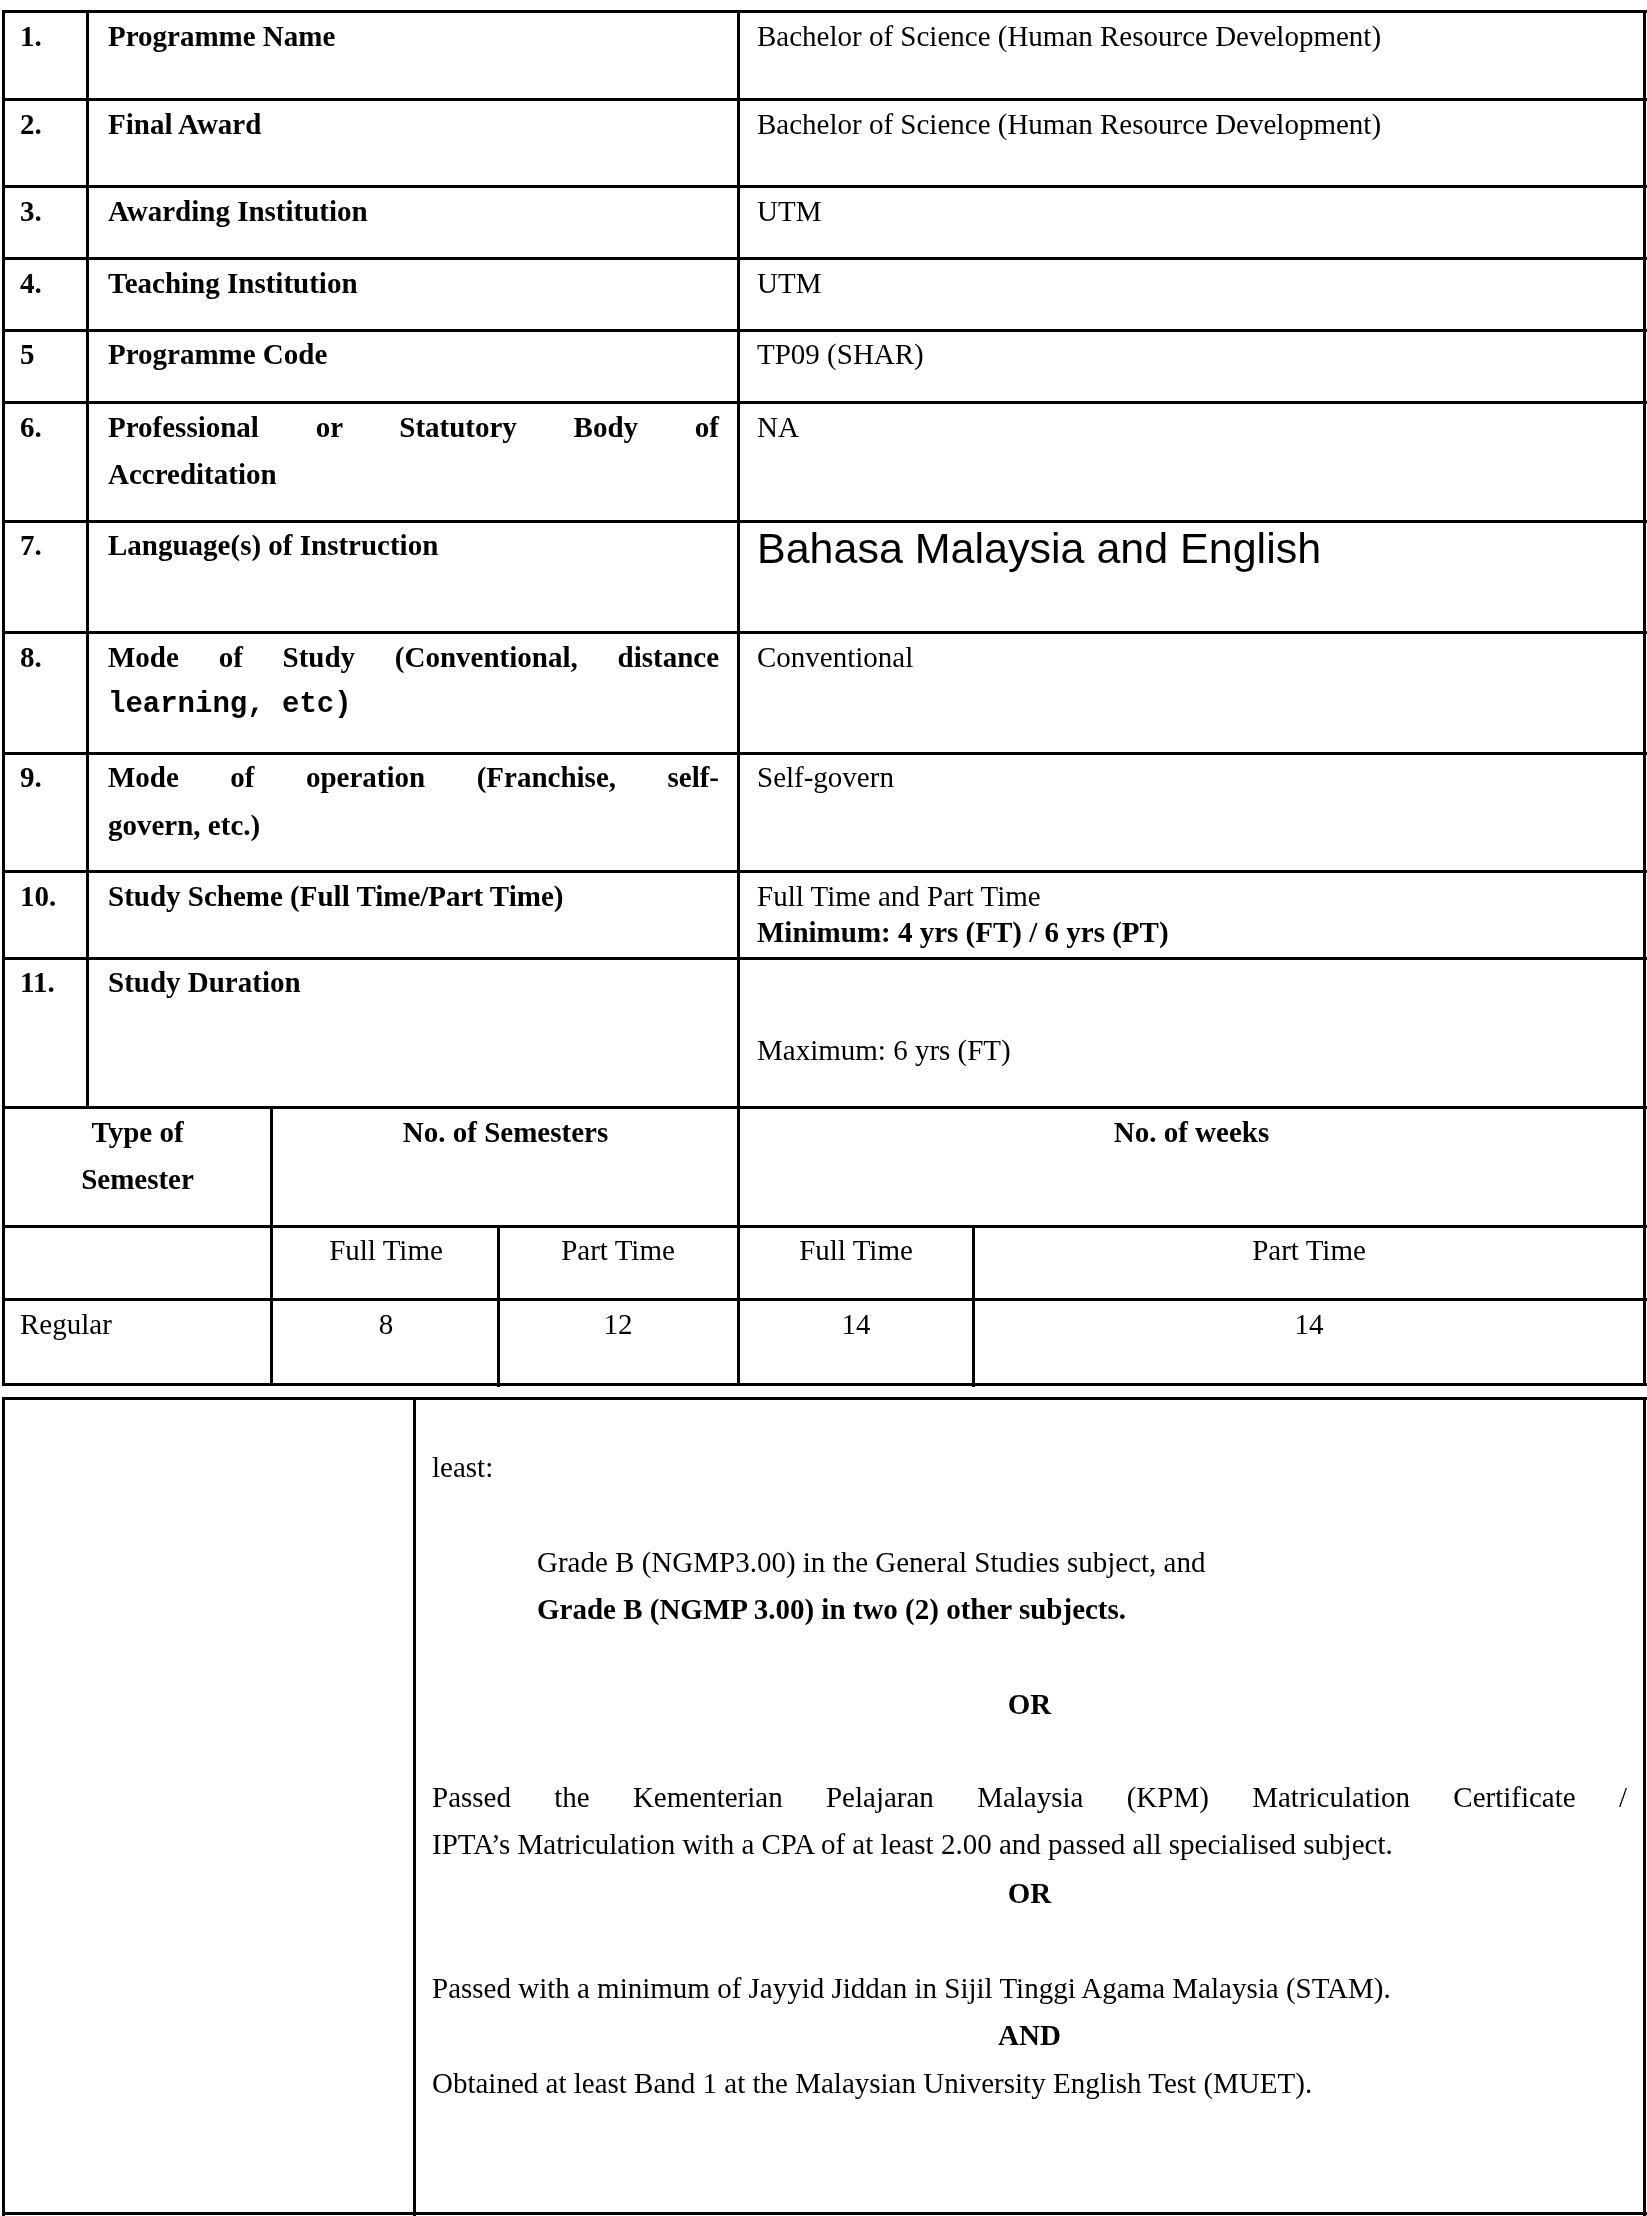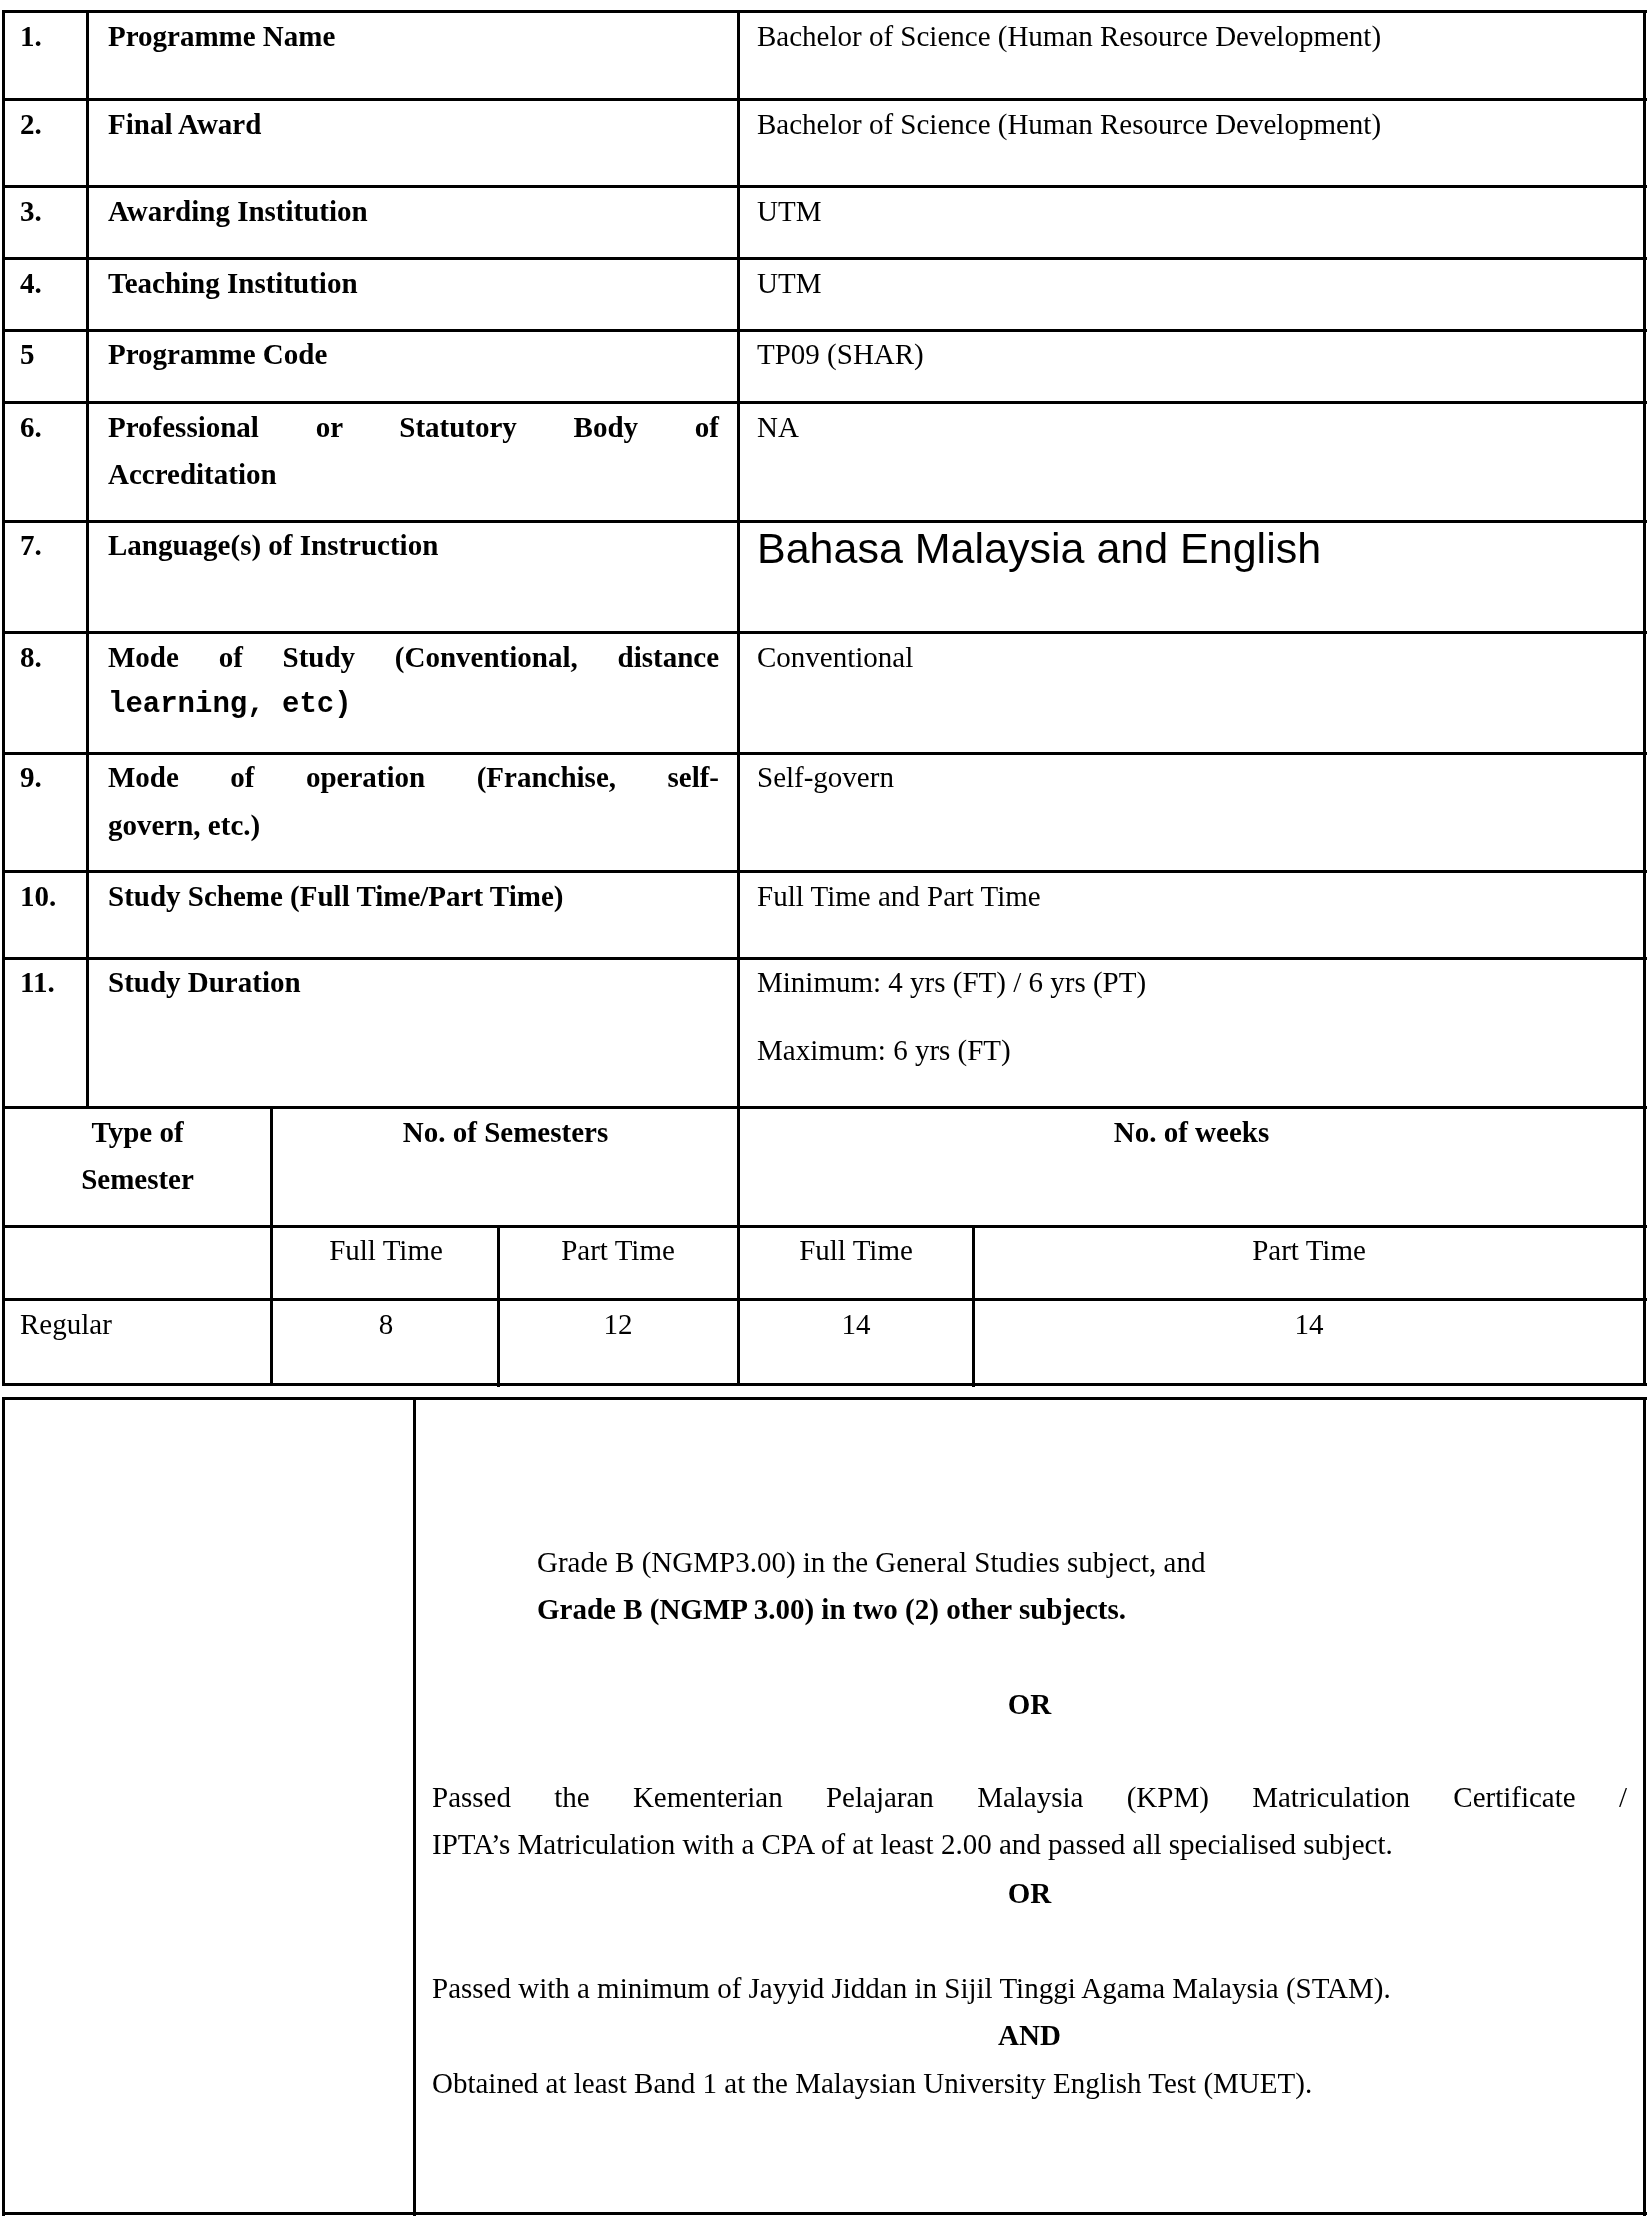--- a/index.html
+++ b/index.html
@@ -81,21 +81,21 @@
   <div class="t b just" style="left:108px;top:753px;width:611px;">Mode of operation (Franchise, self-</div>
   <div class="t b" style="left:108px;top:801px;">govern, etc.)</div>
   <div class="t" style="left:757px;top:753px;">Self-govern</div>
 
   <div class="t b" style="left:20px;top:872px;">10.</div>
   <div class="t b" style="left:108px;top:872px;">Study Scheme (Full Time/Part Time)</div>
   <div class="t" style="left:757px;top:872px;">Full Time and Part Time</div>
 
   <div class="t b" style="left:20px;top:958px;">11.</div>
   <div class="t b" style="left:108px;top:958px;">Study Duration</div>
-  <div class="t" style="left:757px;top:958px;">Minimum: 4 yrs (FT) / 6 yrs (PT)</div>
+  <div class="t" style="left:757px;top:908px;font-weight:bold;">Minimum: 4 yrs (FT) / 6 yrs (PT)</div>
   <div class="t" style="left:757px;top:1026px;">Maximum: 6 yrs (FT)</div>
 
   <div class="t b center" style="left:5px;top:1108px;width:265px;">Type of</div>
   <div class="t b center" style="left:5px;top:1155px;width:265px;">Semester</div>
   <div class="t b center" style="left:274px;top:1108px;width:463px;">No. of Semesters</div>
   <div class="t b center" style="left:740px;top:1108px;width:903px;">No. of weeks</div>
 
   <div class="t center" style="left:274px;top:1226px;width:224px;">Full Time</div>
   <div class="t center" style="left:500px;top:1226px;width:236px;">Part Time</div>
   <div class="t center" style="left:740px;top:1226px;width:232px;">Full Time</div>
@@ -109,20 +109,21 @@
 </div>
 
 <div>
   <div class="hline" style="left:1.7px;top:1397px;width:1645px;"></div>
   <div class="hline" style="left:1.7px;top:2212px;width:1645px;"></div>
   <div class="vline" style="left:1.7px;top:1397px;height:819px;"></div>
   <div class="vline" style="left:1643px;top:1397px;height:819px;"></div>
   <div class="vline" style="left:413px;top:1397px;height:819px;"></div>
 
   <div class="para" style="top:1444px;">
+    <div>least:</div>
   </div>
   <div class="t" style="left:537px;top:1538px;">Grade B (NGMP3.00) in the General Studies subject, and</div>
   <div class="t" style="left:537px;top:1585px;font-weight:bold;">Grade B (NGMP 3.00) in two (2) other subjects.</div>
 
   <div class="t b center" style="left:416px;top:1680px;width:1227px;">OR</div>
 
   <div class="para" style="top:1774px;">
     <div class="just" style="white-space:normal;">Passed the Kementerian Pelajaran Malaysia (KPM) Matriculation Certificate /</div>
     <div>IPTA’s Matriculation with a CPA of at least 2.00 and passed all specialised subject.</div>
   </div>

